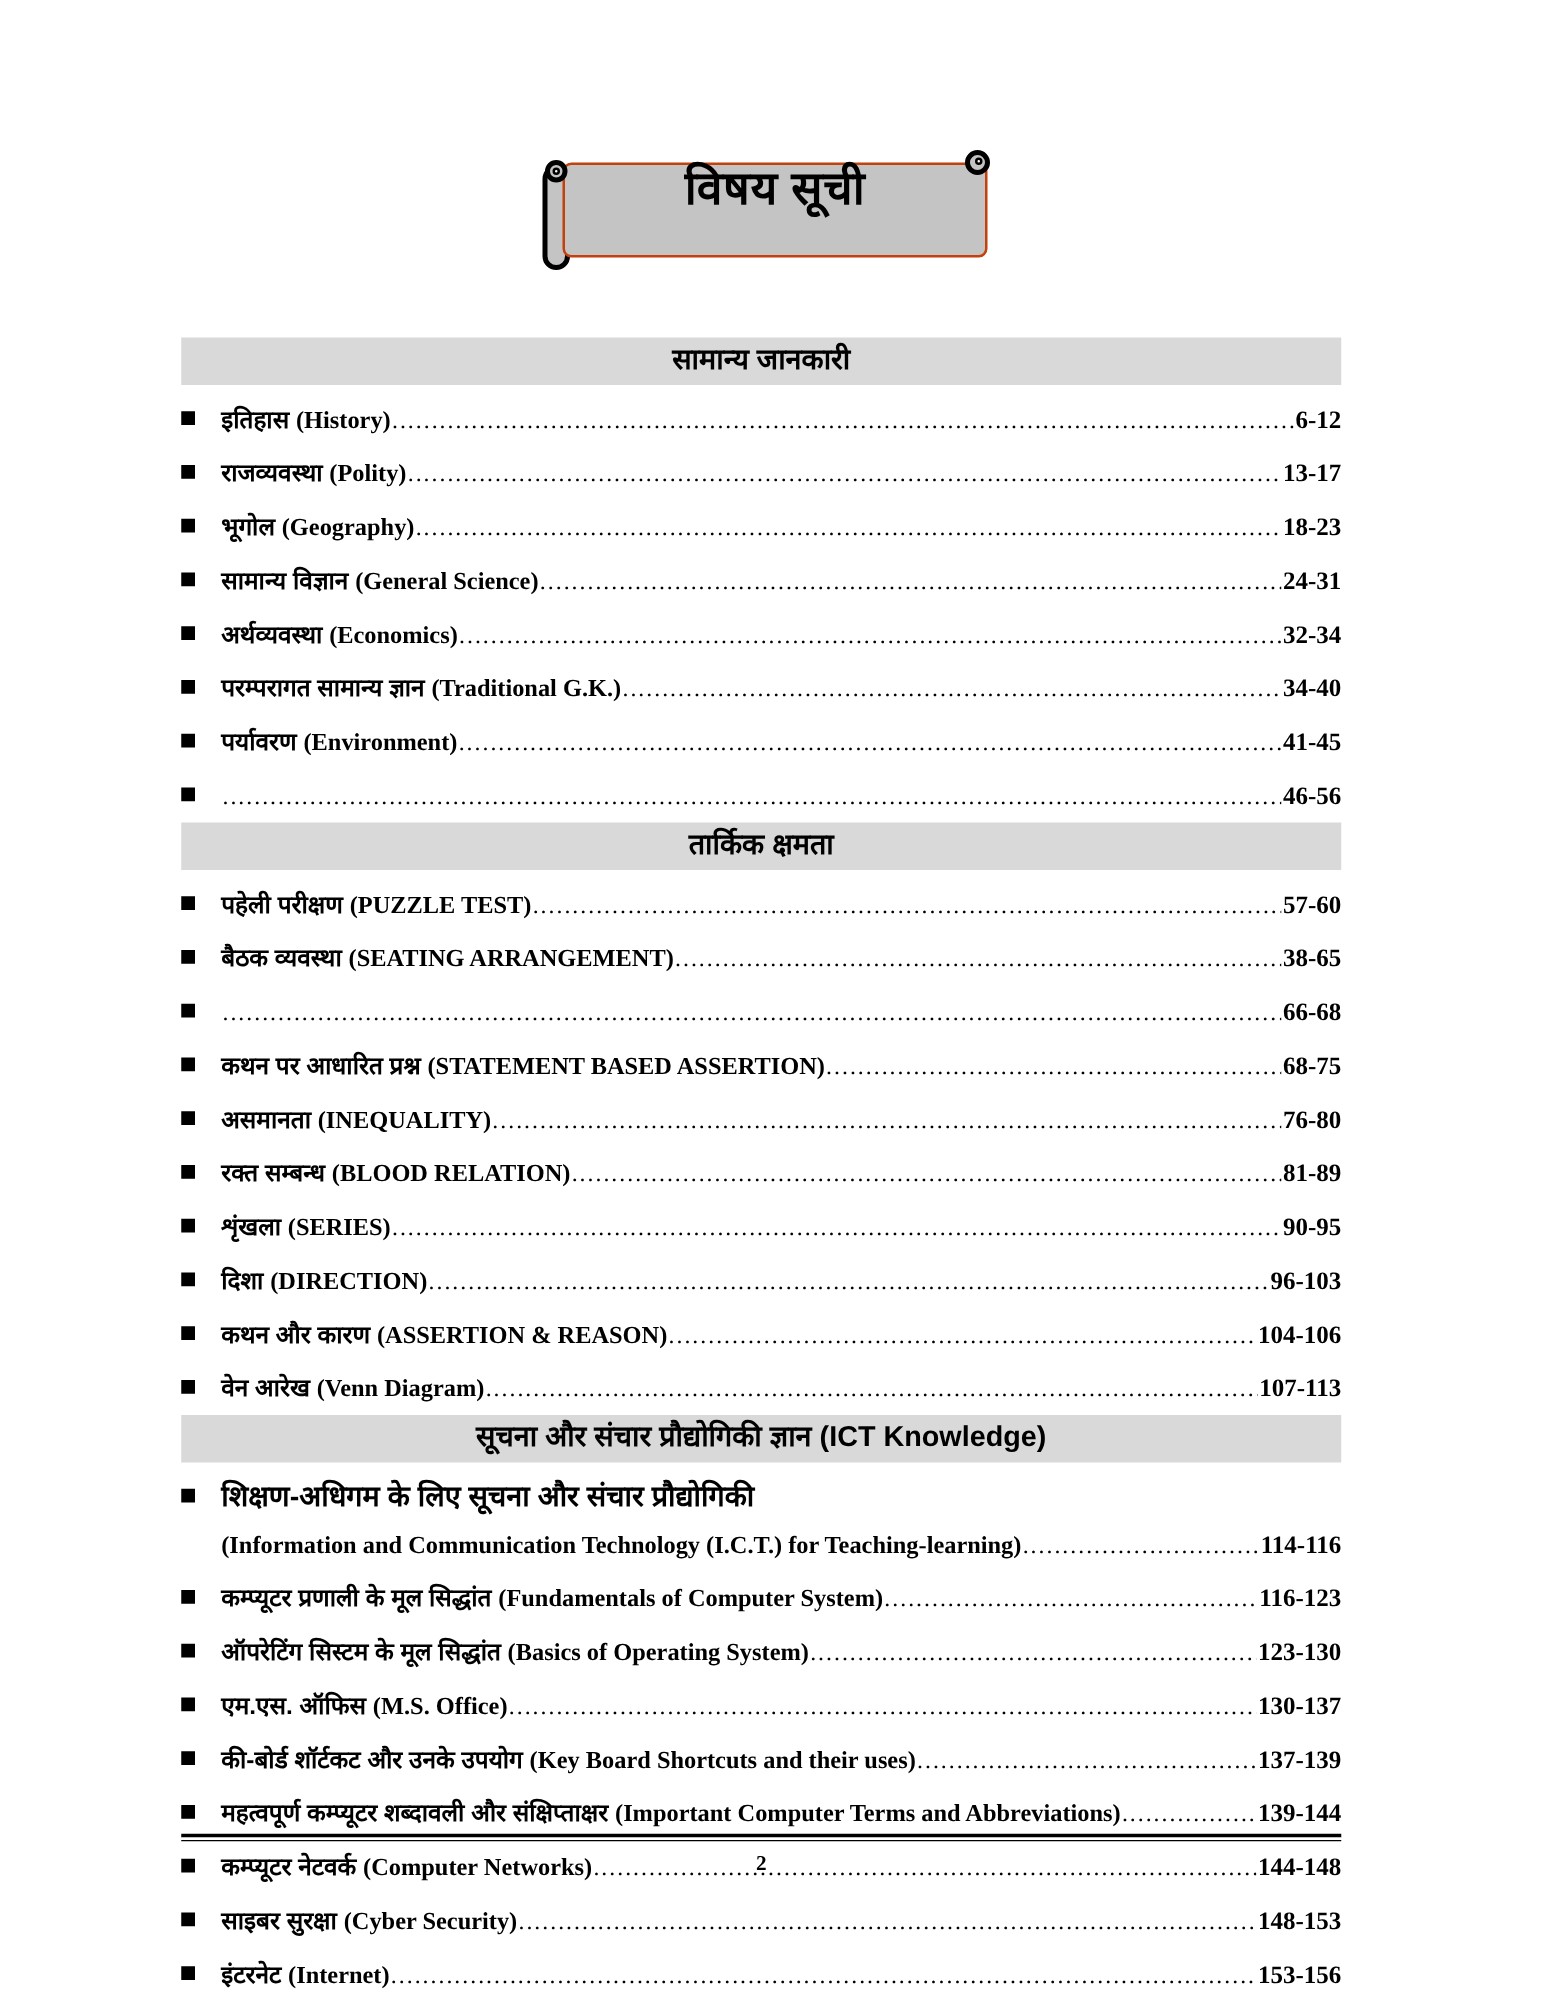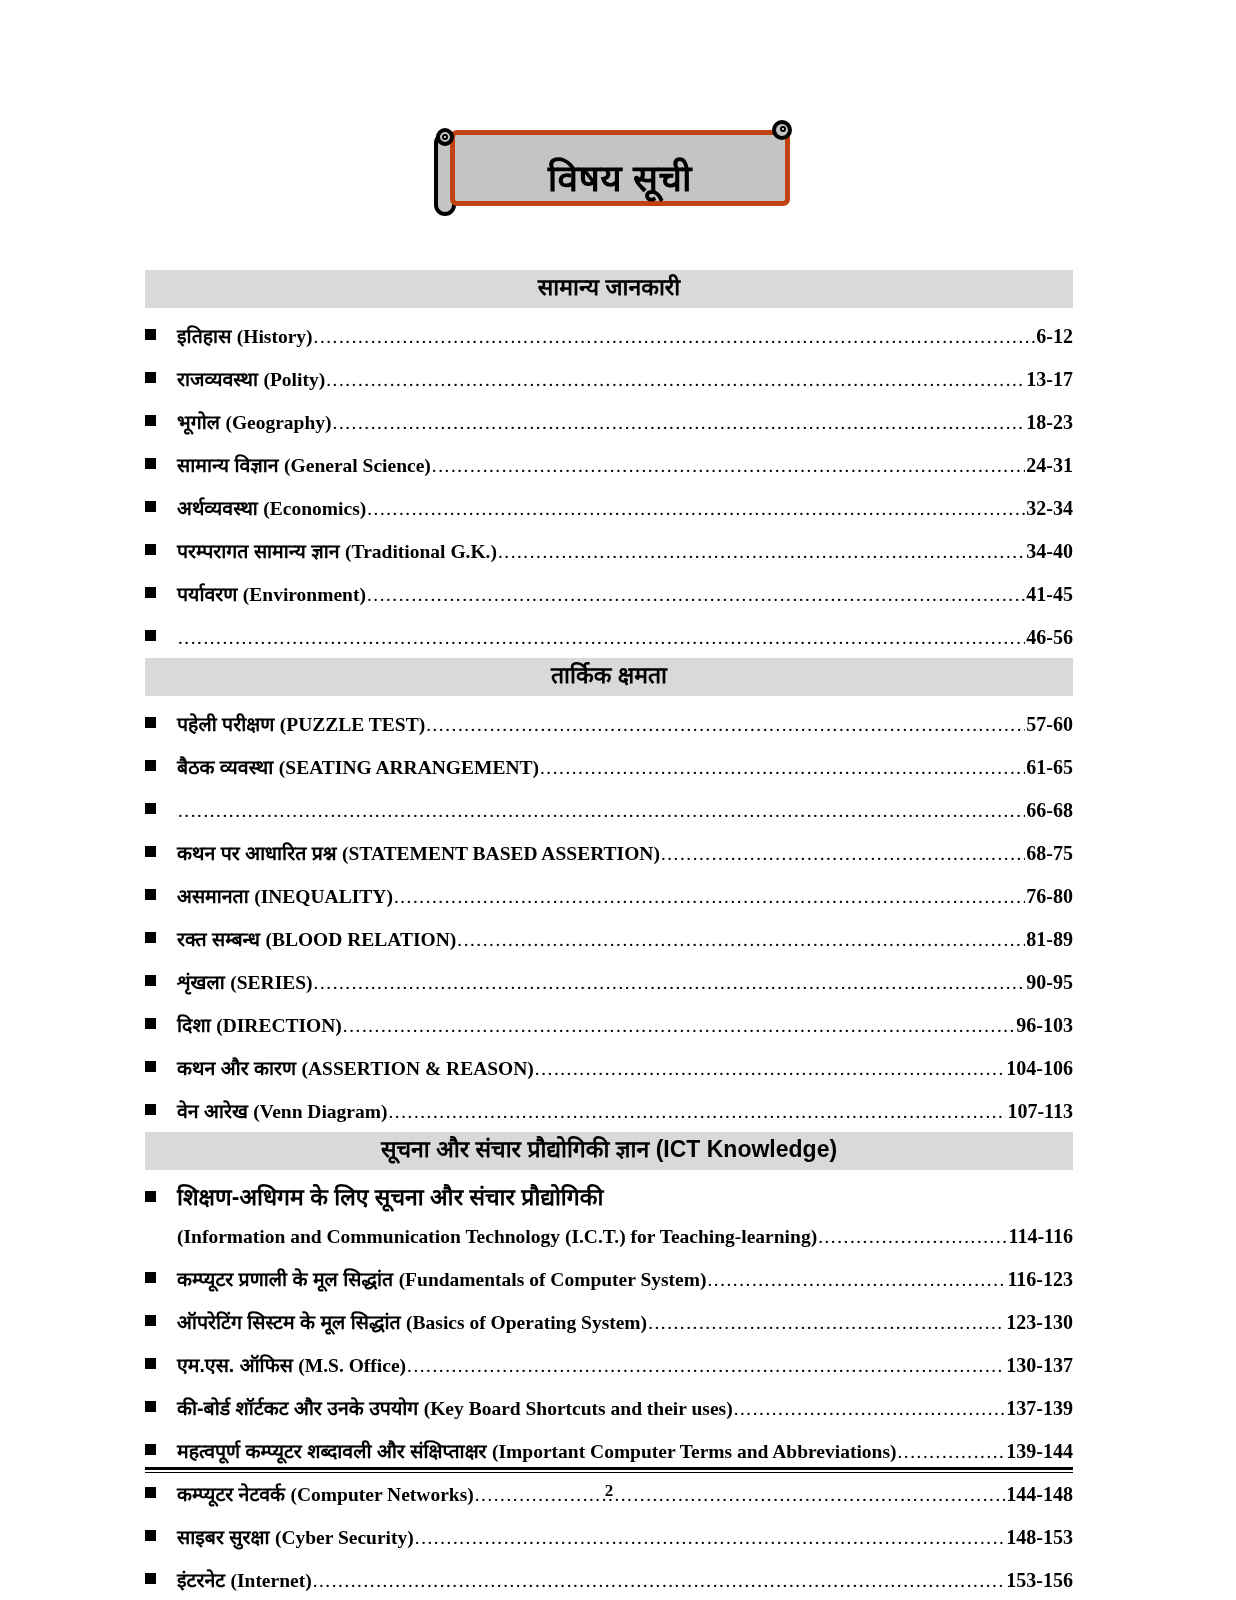--- a/index.html
+++ b/index.html
@@ -33,24 +33,24 @@
     width: 370px;
     height: 98px;
   }
   .banner-body {
     position: absolute;
     left: 22px;
     top: 12px;
     width: 340px;
     height: 76px;
     background: #c4c4c4;
-    border: 5px solid #c2410c;
+    border: 2px solid #c2410c;
     border-radius: 7px;
     display: flex;
-    align-items: flex-end;
+    align-items: flex-start;
     justify-content: center;
   }
   .banner-title {
     font-family: "Liberation Sans", "DejaVu Sans", sans-serif;
     font-weight: bold;
     font-size: 37px;
     letter-spacing: 0.5px;
     line-height: 1;
     color: #000000;
     padding-bottom: 4px;
@@ -346,21 +346,21 @@
               <span class="toc-pages">57-60</span>
             </div>
           </div>
         </div>
         <div class="toc-row">
           <span class="toc-bullet"></span>
           <div class="toc-main">
             <div class="toc-line">
               <span class="toc-label"><span class="hi">बैठक व्यवस्था </span><span class="en">(SEATING ARRANGEMENT)</span></span>
               <span class="toc-dots">...........................................................................................................................................................................................................................</span>
-              <span class="toc-pages">61-65</span>
+              <span class="toc-pages">38-65</span>
             </div>
           </div>
         </div>
         <div class="toc-row">
           <span class="toc-bullet"></span>
           <div class="toc-main">
             <div class="toc-line">
               <span class="toc-dots">...........................................................................................................................................................................................................................</span>
               <span class="toc-pages">66-68</span>
             </div>

